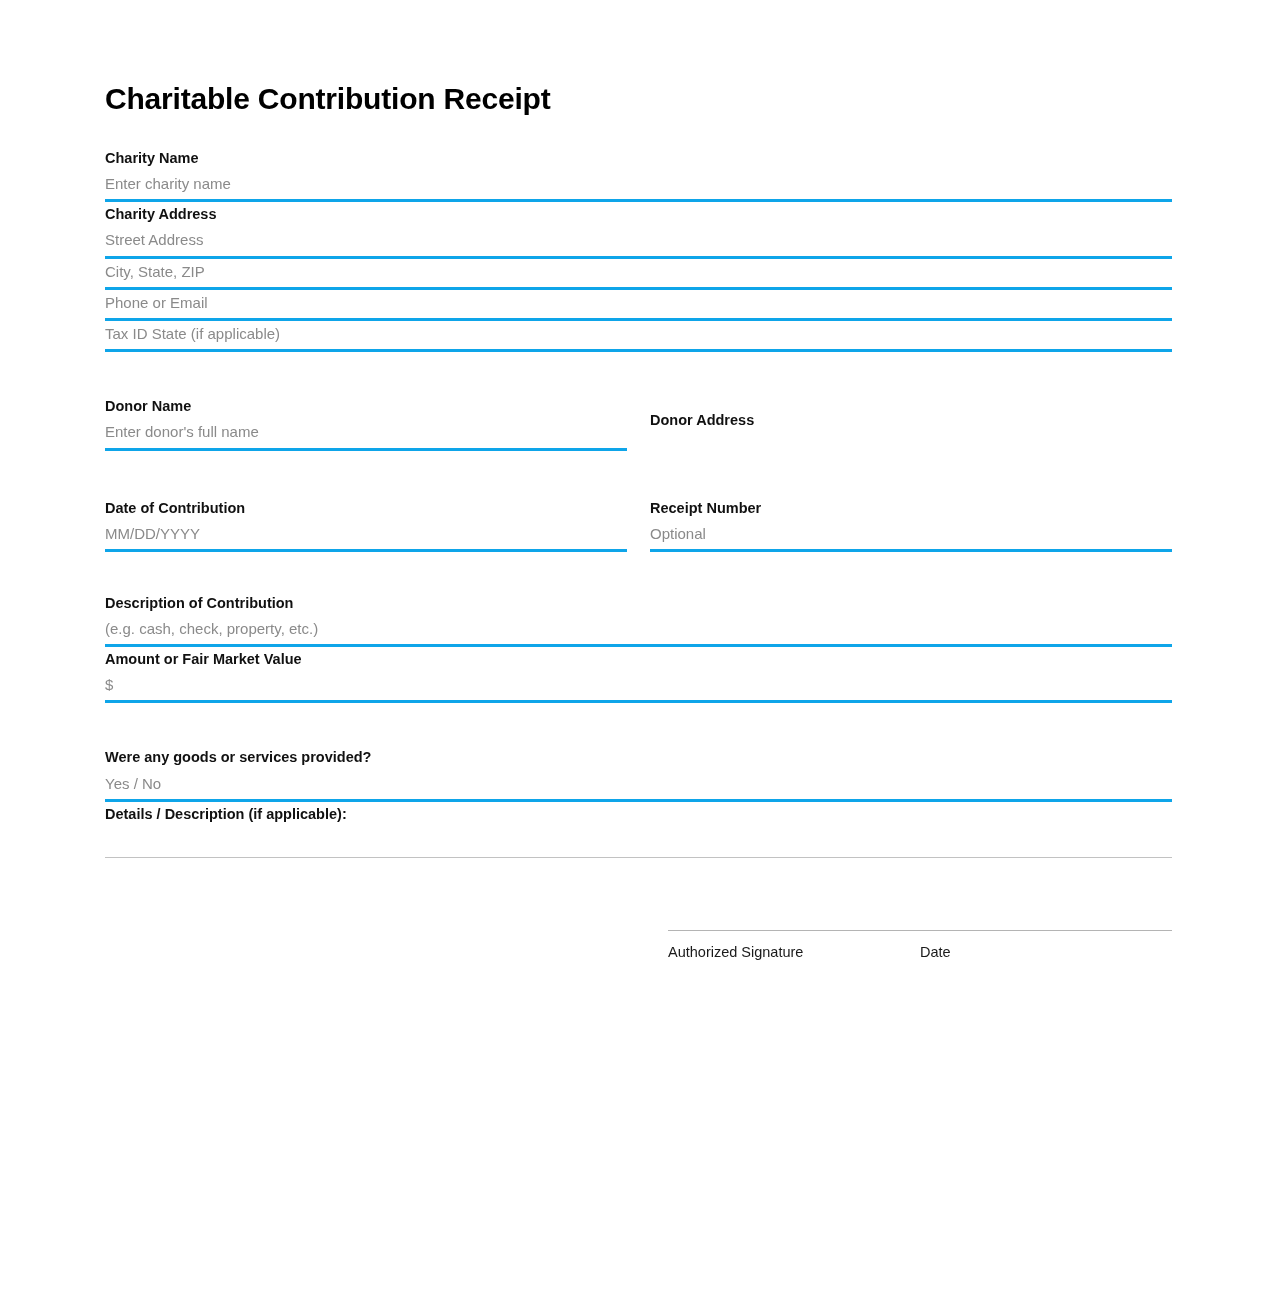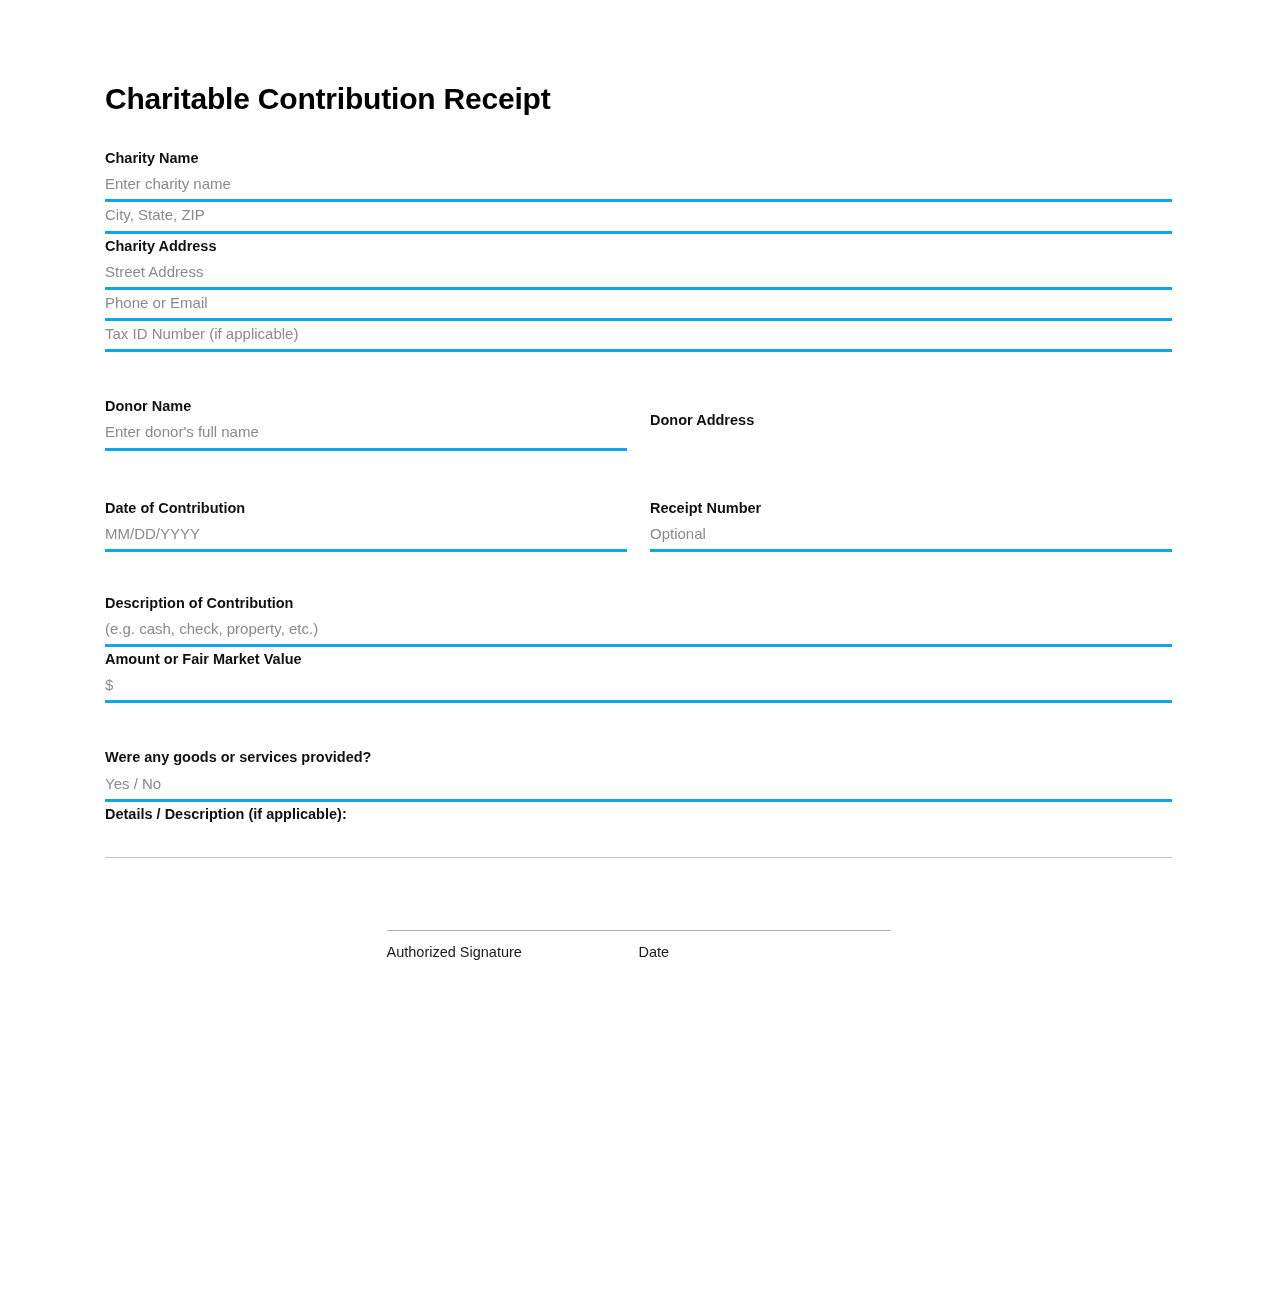--- a/index.html
+++ b/index.html
@@ -60,21 +60,21 @@
   .col {
     width: 522px;
     flex: 0 0 522px;
   }
   .details-area {
     height: 27px;
     border-bottom: 1px solid #c2c2c2;
   }
   .sig-row {
     display: flex;
-    justify-content: center;
+    justify-content: flex-end;
     align-items: flex-start;
     margin-top: 72px;
   }
   .sig-col {
     width: 252px;
     flex: 0 0 252px;
   }
   .sig-line {
     border-top: 1px solid #b4b4b4;
     height: 0;
@@ -94,41 +94,41 @@
   <h1 class="doc-title">Charitable Contribution Receipt</h1>
 
   <div class="field-block">
     <div class="field-label">Charity Name</div>
     <div class="field-line">
       <span class="placeholder">Enter charity name</span>
     </div>
   </div>
 
   <div class="field-block">
+    <div class="field-label">Charity Address</div>
+    <div class="field-line">
+      <span class="placeholder">Street Address</span>
+    </div>
+  </div>
+
+  <div class="field-block">
     <div class="field-line">
       <span class="placeholder">City, State, ZIP</span>
     </div>
   </div>
 
   <div class="field-block">
-    <div class="field-label">Charity Address</div>
-    <div class="field-line">
-      <span class="placeholder">Street Address</span>
-    </div>
-  </div>
-
-  <div class="field-block">
     <div class="field-line">
       <span class="placeholder">Phone or Email</span>
     </div>
   </div>
 
   <div class="field-block">
     <div class="field-line">
-      <span class="placeholder">Tax ID Number (if applicable)</span>
+      <span class="placeholder">Tax ID State (if applicable)</span>
     </div>
   </div>
 
   <div class="gap-section"></div>
 
   <div class="two-col">
     <div class="col">
       <div class="field-label">Donor Name</div>
       <div class="field-line">
         <span class="placeholder">Enter donor's full name</span>

